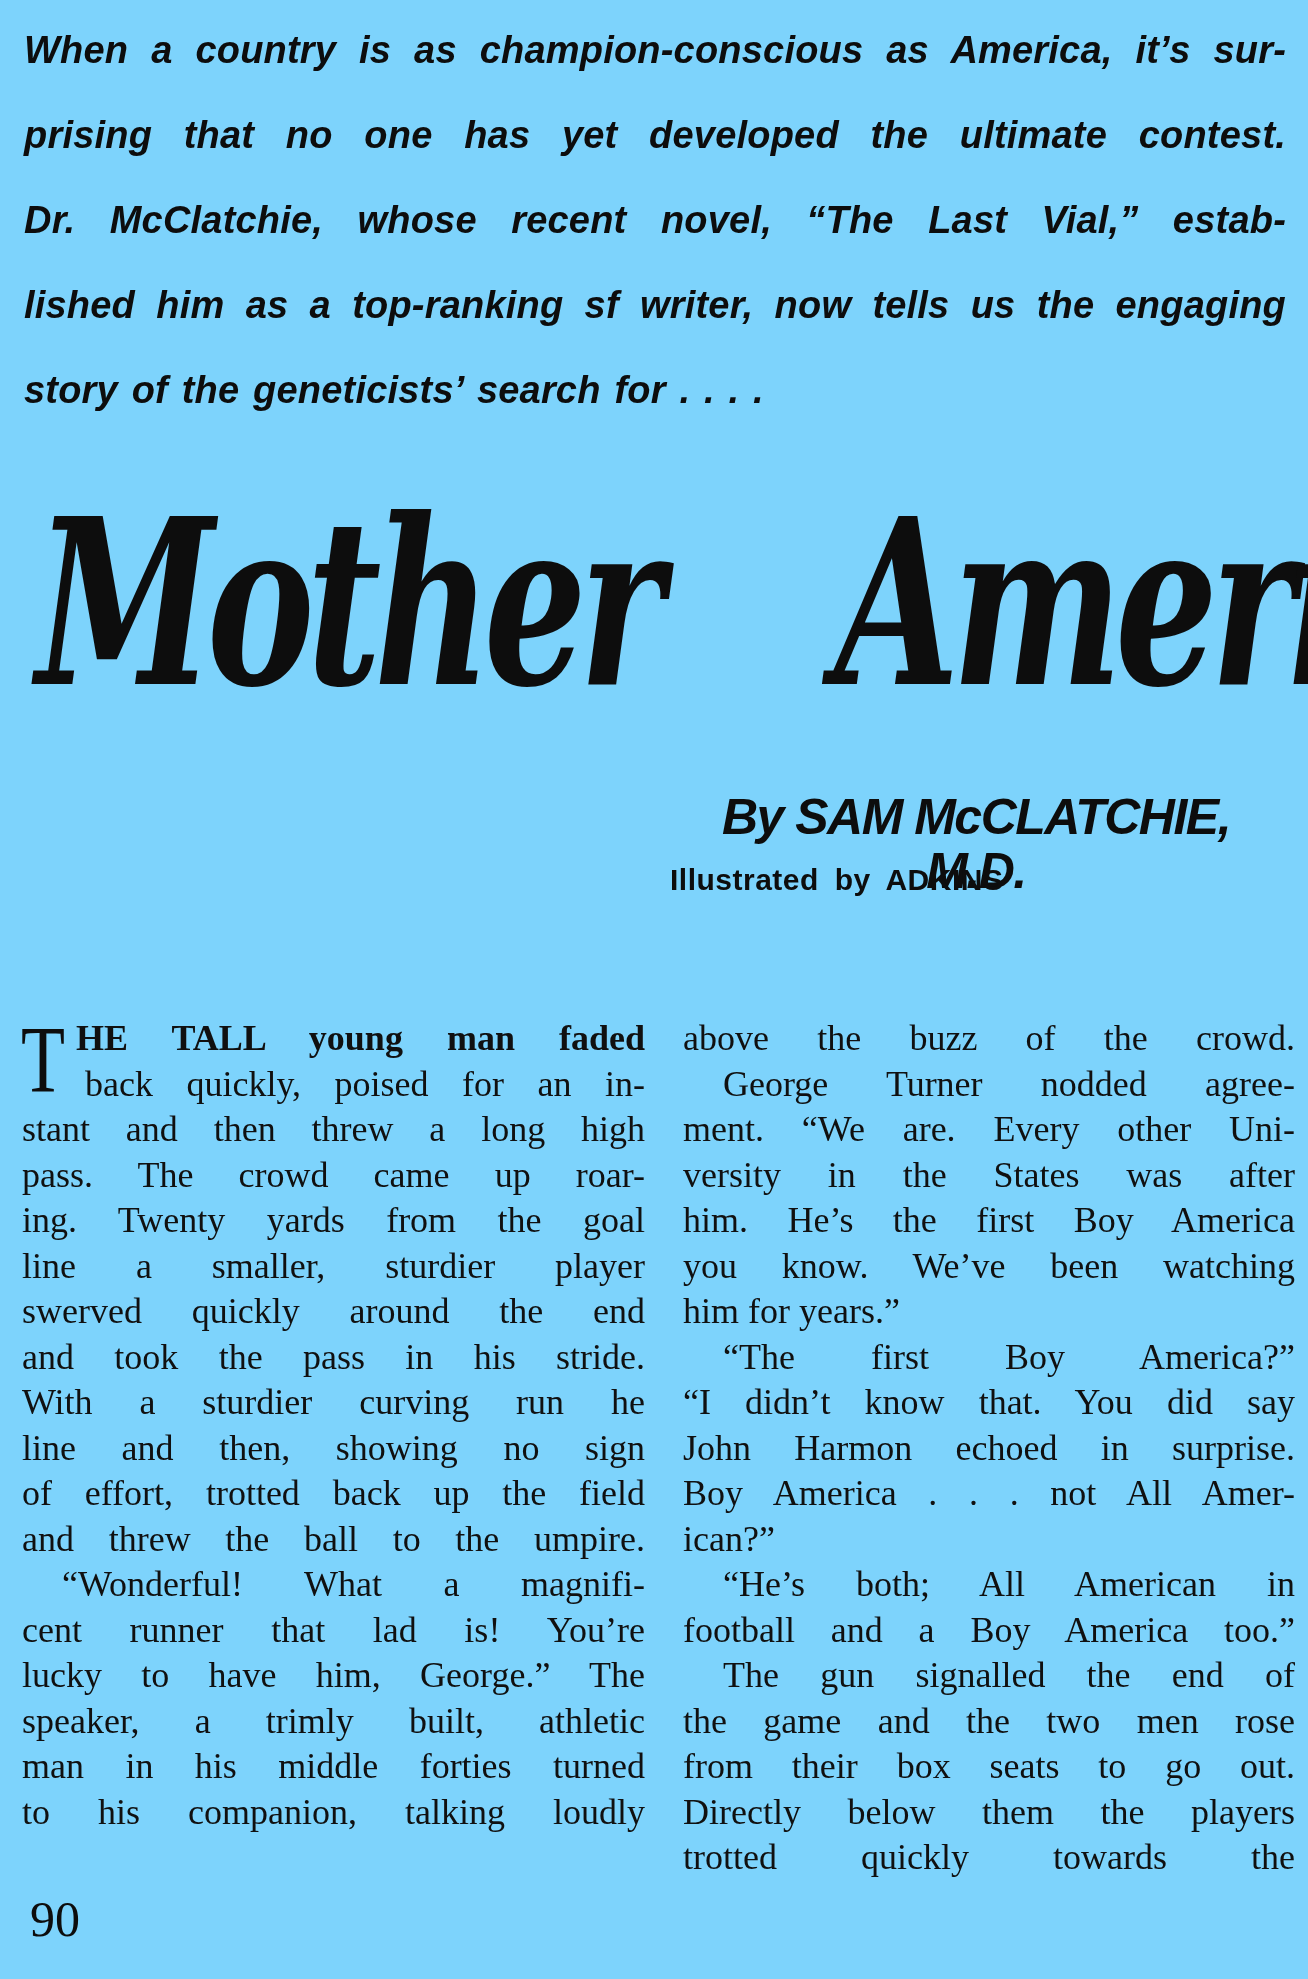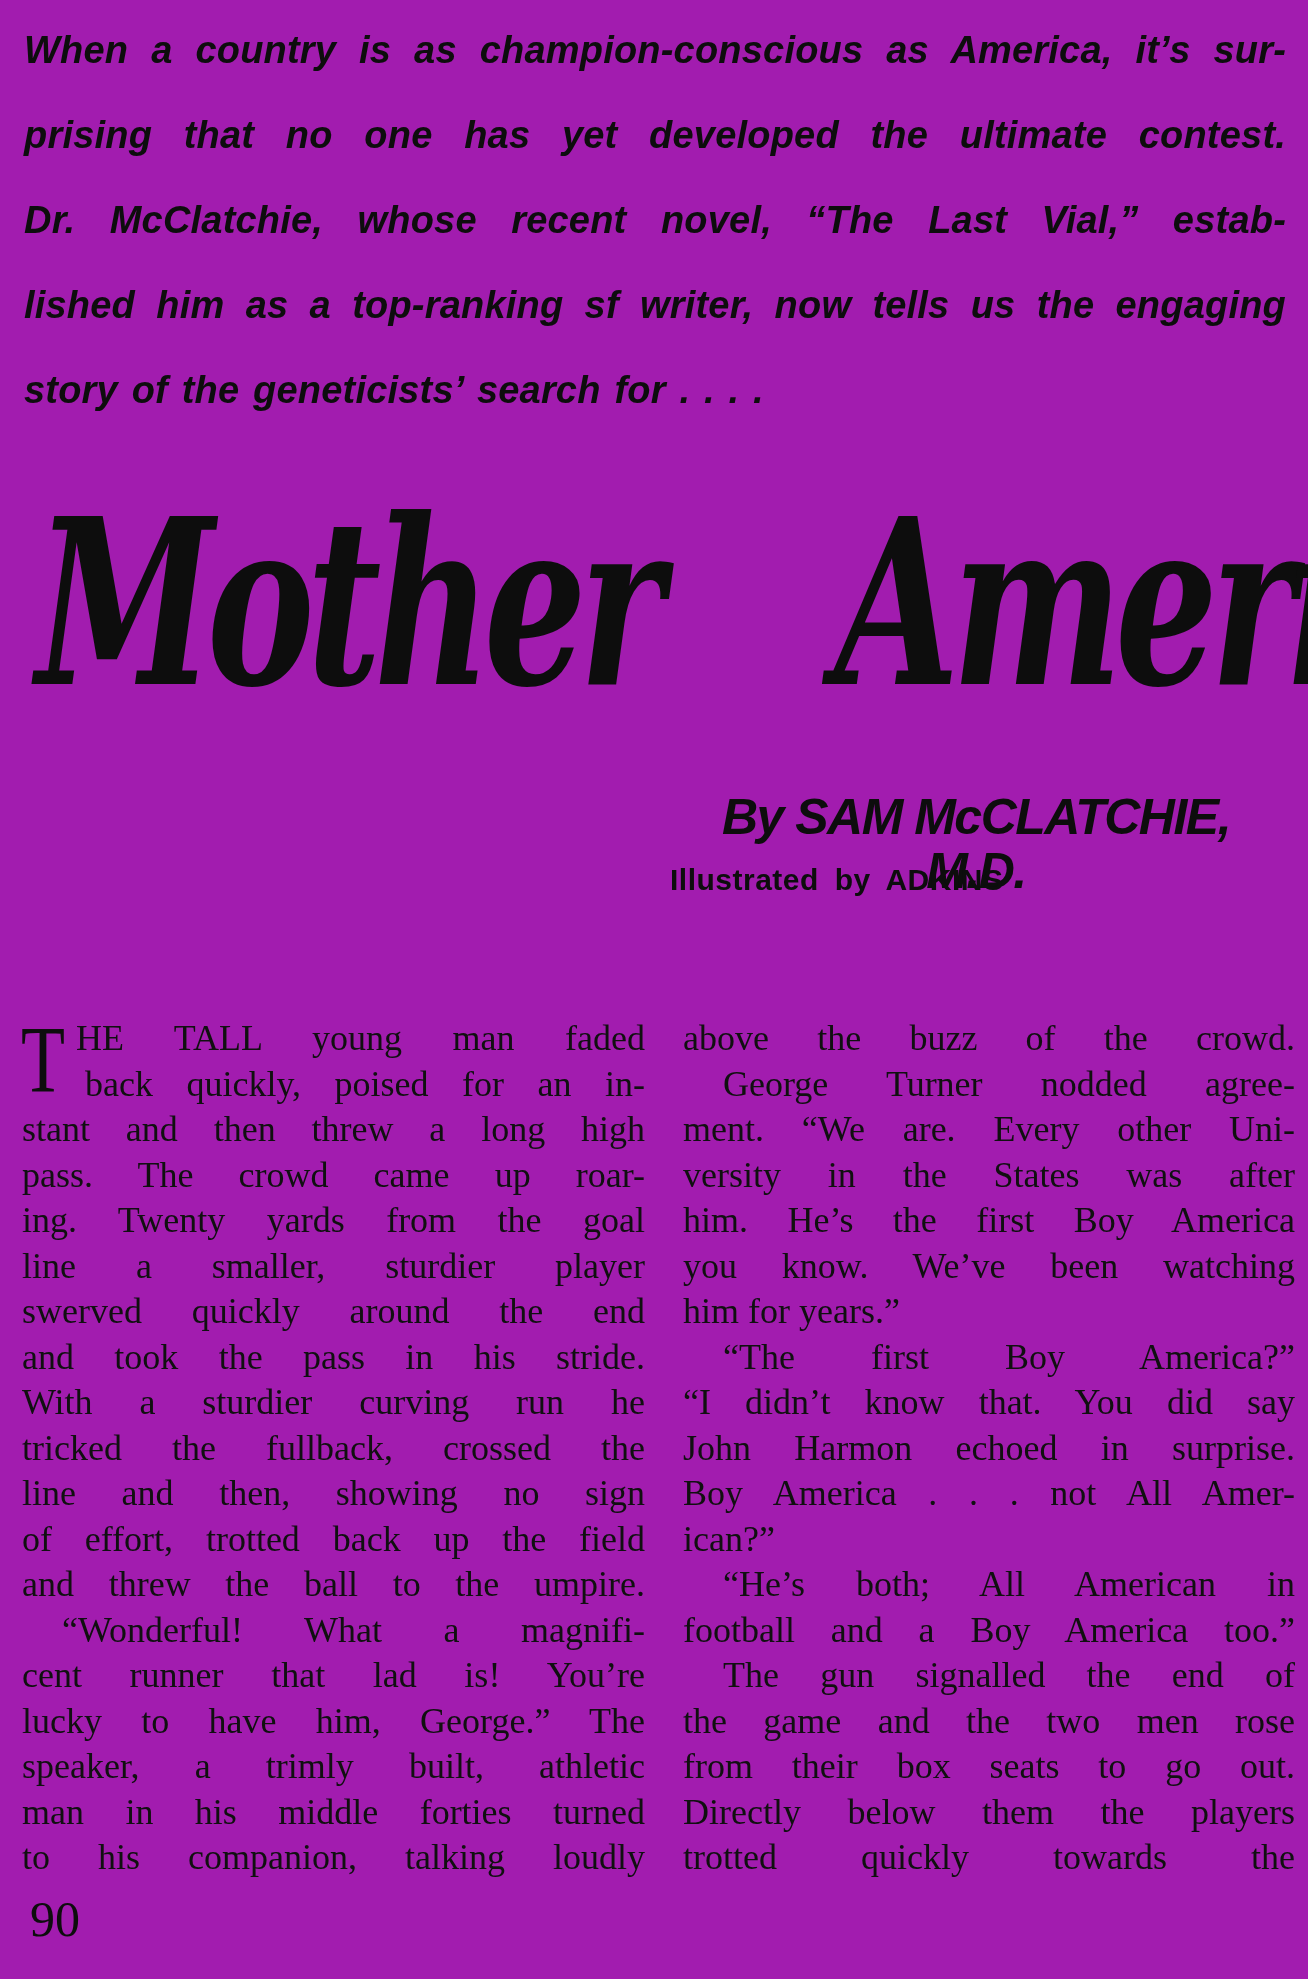--- a/index.html
+++ b/index.html
@@ -1,18 +1,18 @@
 <!DOCTYPE html>
 <html><head>
 <meta charset="utf-8">
 <style>
   html,body { margin:0; padding:0; }
   .page {
     position:relative; width:1308px; height:1979px;
-    background:#a21caf; color:#0d0d0d; overflow:hidden;
+    background:#7dd3fc; color:#0d0d0d; overflow:hidden;
     font-family:"Liberation Serif", serif;
   }
   
   .intro {
     position:absolute; left:24px; right:22px; top:8px;
     font-family:"Liberation Sans", sans-serif;
     font-style:italic; font-weight:700;
     font-size:38px; line-height:85px; word-spacing:3px; letter-spacing:.2px;
   }
   .iline { text-align:justify; text-align-last:justify; height:85px; }
@@ -40,21 +40,21 @@
   .col {
     position:absolute; top:1016px;
     font-family:"Liberation Serif", serif;
     font-size:36px; line-height:45.5px; color:#101010;
   }
   .colL { left:22px;  width:623px; }
   .colR { left:683px; width:612px; }
   .bl { text-align:justify; text-align-last:justify; height:45.5px; }
   .bl.end { text-align-last:left; }
   .bl.ind { padding-left:40px; }
-  .bl.dc1 { padding-left:54px; }
+  .bl.dc1 { padding-left:54px;font-weight:bold; }
   .bl.dc2 { padding-left:63px; }
   
   .dropcap {
     position:absolute; left:21px; top:1022px;
     font-family:"Liberation Serif", serif;
     font-size:96px; line-height:76px;
     transform:scaleX(0.75); transform-origin:0 0;
   }
   
   .pagenum {
@@ -85,21 +85,20 @@
   <div class="col colL">
     <div class="bl dc1">HE TALL young man faded</div>
     <div class="bl dc2">back quickly, poised for an in-</div>
     <div class="bl">stant and then threw a long high</div>
     <div class="bl">pass. The crowd came up roar-</div>
     <div class="bl">ing. Twenty yards from the goal</div>
     <div class="bl">line a smaller, sturdier player</div>
     <div class="bl">swerved quickly around the end</div>
     <div class="bl">and took the pass in his stride.</div>
     <div class="bl">With a sturdier curving run he</div>
-    <div class="bl">tricked the fullback, crossed the</div>
     <div class="bl">line and then, showing no sign</div>
     <div class="bl">of effort, trotted back up the field</div>
     <div class="bl">and threw the ball to the umpire.</div>
     <div class="bl ind">“Wonderful! What a magnifi-</div>
     <div class="bl">cent runner that lad is! You’re</div>
     <div class="bl">lucky to have him, George.” The</div>
     <div class="bl">speaker, a trimly built, athletic</div>
     <div class="bl">man in his middle forties turned</div>
     <div class="bl">to his companion, talking loudly</div>
   </div>

